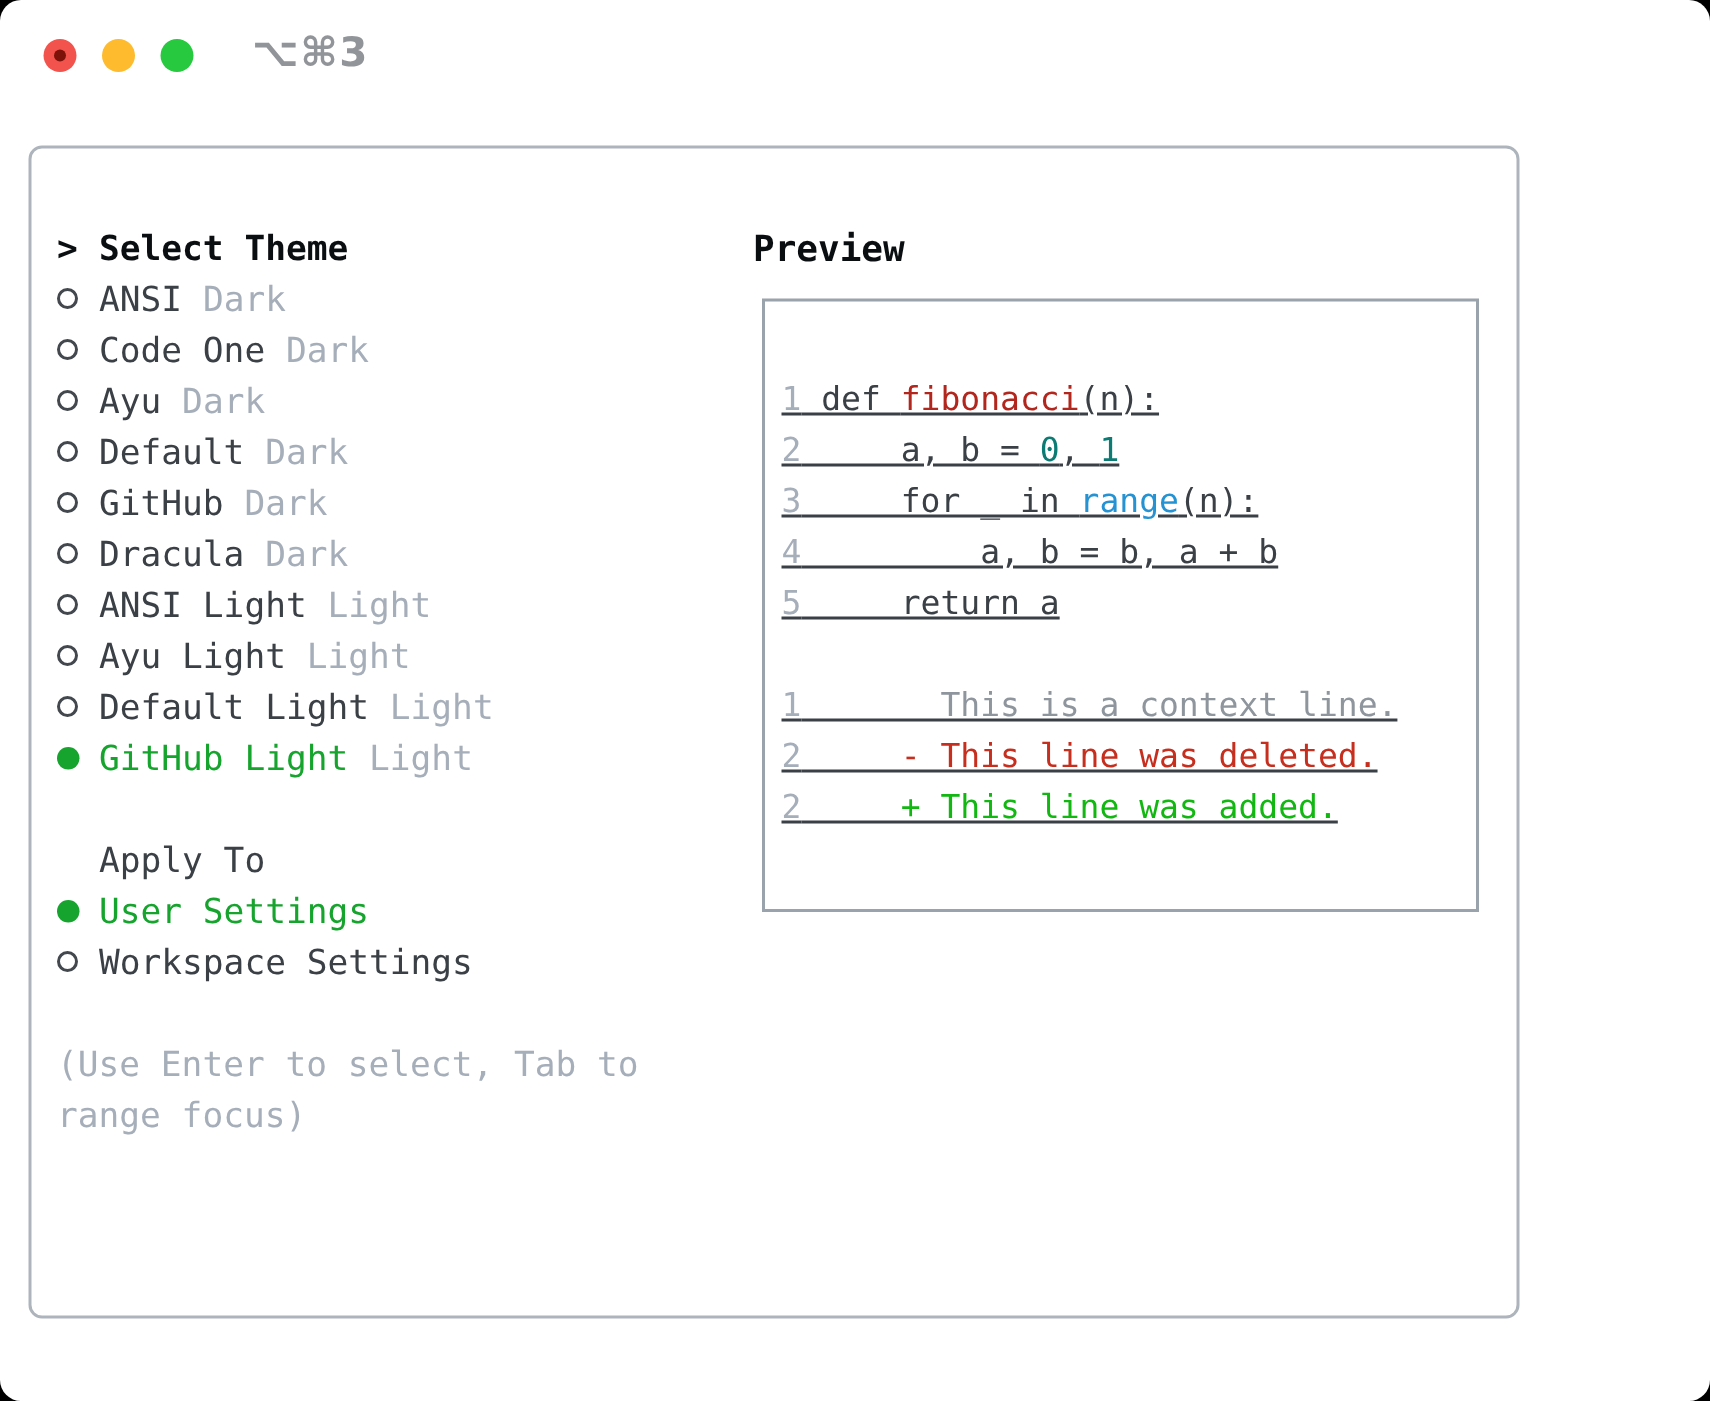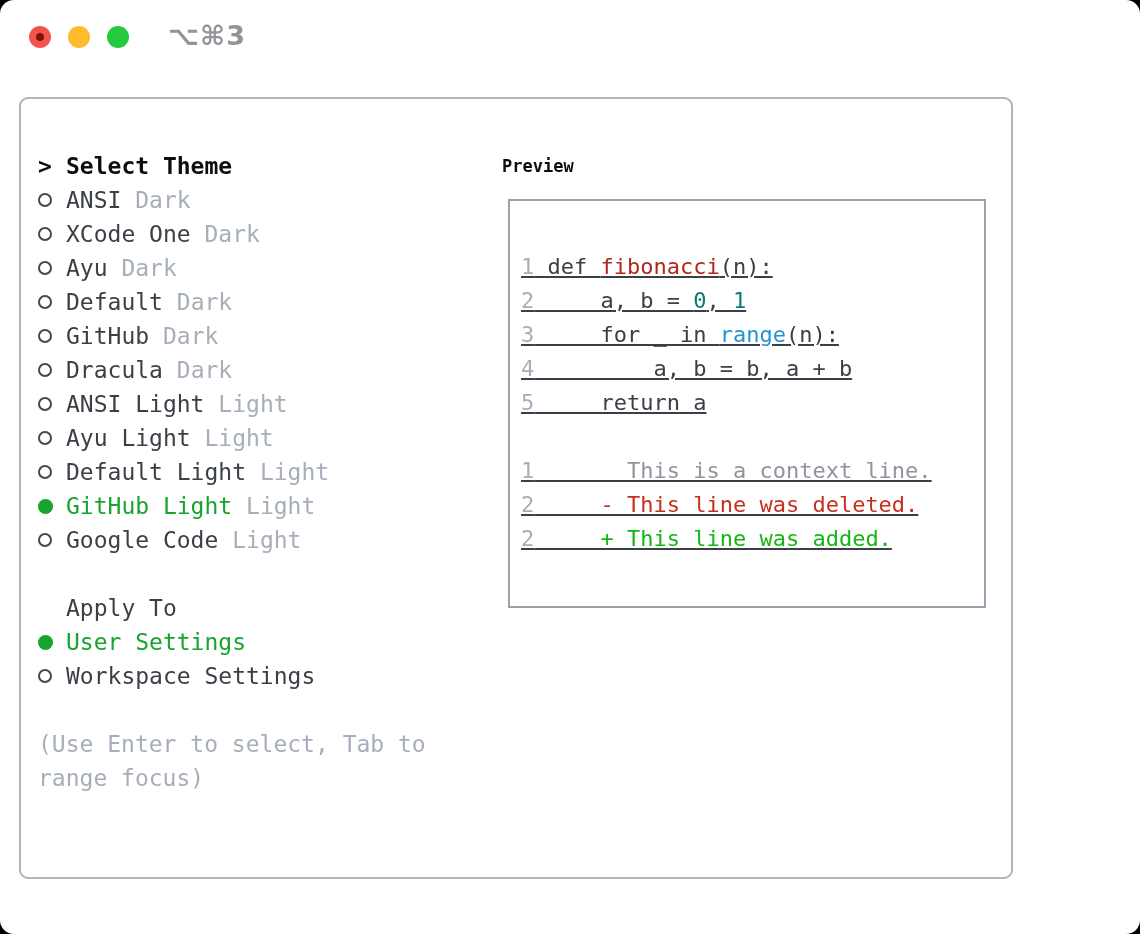--- a/index.html
+++ b/index.html
@@ -31,21 +31,21 @@
   .row.header { font-weight:bold; color:#0b0e11; }
   .radio { display:inline-block; width:14px; height:14px; border:2px solid #42484e;
            border-radius:50%; box-sizing:border-box; vertical-align:middle; margin-bottom:3px; }
   .radio.on { background:var(--accent-green); border:none; width:15px; height:15px; }
   .suffix { color:var(--muted-gray); }
   .selected .name { color:var(--accent-green); }
   .row.hint { color:var(--muted-gray); }
   .spacer { height:34px; }
   
   .preview-title { position:absolute; left:481px; top:50px; height:34px; line-height:34px;
-                   font-size:17px; font-weight:bold; color:#0b0e11; }
+                   font-size:24px; font-weight:bold; color:#0b0e11; }
   .preview-box {
     position:absolute; left:487px; top:100px; width:478px; height:409px;
     border:2px solid #9aa2ab; background:#fff; box-sizing:border-box;
     padding:49px 0 0 11px; overflow:hidden;
   }
   .cline { height:34px; line-height:34px; font-size:22px; white-space:pre; color:var(--code-dark);text-decoration:underline; }
   .lineno { color:var(--muted-gray); }
   .seg-code { color:var(--code-dark); }
   .seg-func { color:var(--func-red); }
   .seg-builtin { color:var(--builtin-blue); }
@@ -62,30 +62,29 @@
   <div class="light yellow"></div>
   <div class="light green"></div>
 </div>
 <div class="window-title">⌥⌘3</div>
 
 <div class="panel">
   <div class="left-col">
     <div class="row header"><span class="marker">&gt;</span><span>Select Theme</span></div>
     <div id="theme-list">
         <div class="row"><span class="marker"><span class="radio"></span></span><span class="name">ANSI</span> <span class="suffix">Dark</span></div>
-        <div class="row"><span class="marker"><span class="radio"></span></span><span class="name">XCode One</span> <span class="suffix">Dark</span></div>
+        <div class="row"><span class="marker"><span class="radio"></span></span><span class="name">Code One</span> <span class="suffix">Dark</span></div>
         <div class="row"><span class="marker"><span class="radio"></span></span><span class="name">Ayu</span> <span class="suffix">Dark</span></div>
         <div class="row"><span class="marker"><span class="radio"></span></span><span class="name">Default</span> <span class="suffix">Dark</span></div>
         <div class="row"><span class="marker"><span class="radio"></span></span><span class="name">GitHub</span> <span class="suffix">Dark</span></div>
         <div class="row"><span class="marker"><span class="radio"></span></span><span class="name">Dracula</span> <span class="suffix">Dark</span></div>
         <div class="row"><span class="marker"><span class="radio"></span></span><span class="name">ANSI Light</span> <span class="suffix">Light</span></div>
         <div class="row"><span class="marker"><span class="radio"></span></span><span class="name">Ayu Light</span> <span class="suffix">Light</span></div>
         <div class="row"><span class="marker"><span class="radio"></span></span><span class="name">Default Light</span> <span class="suffix">Light</span></div>
         <div class="row selected"><span class="marker"><span class="radio on"></span></span><span class="name">GitHub Light</span> <span class="suffix">Light</span></div>
-        <div class="row"><span class="marker"><span class="radio"></span></span><span class="name">Google Code</span> <span class="suffix">Light</span></div>
       </div>
     <div class="spacer"></div>
     <div class="row"><span class="marker"></span><span>Apply To</span></div>
     <div id="apply-list">
         <div class="row selected"><span class="marker"><span class="radio on"></span></span><span class="name">User Settings</span></div>
         <div class="row"><span class="marker"><span class="radio"></span></span><span class="name">Workspace Settings</span></div>
       </div>
     <div class="spacer"></div>
     <div id="hint-lines">
         <div class="row hint">(Use Enter to select, Tab to</div>

